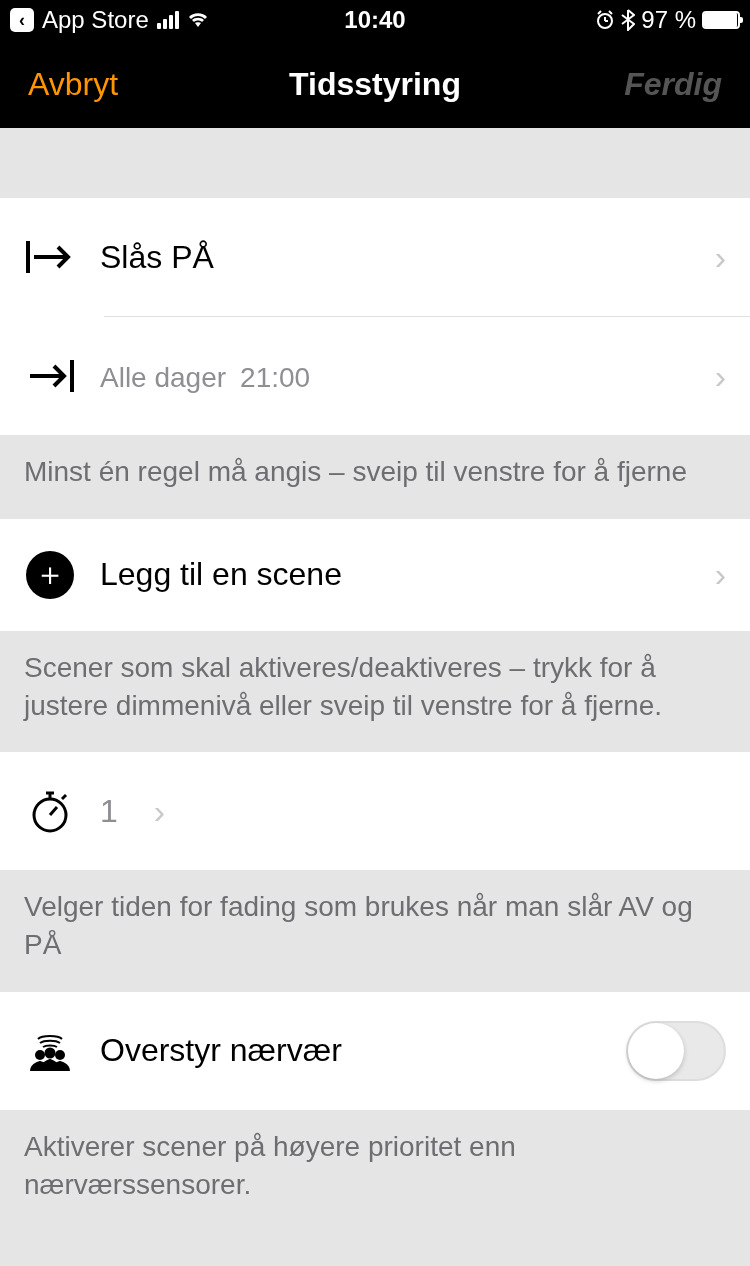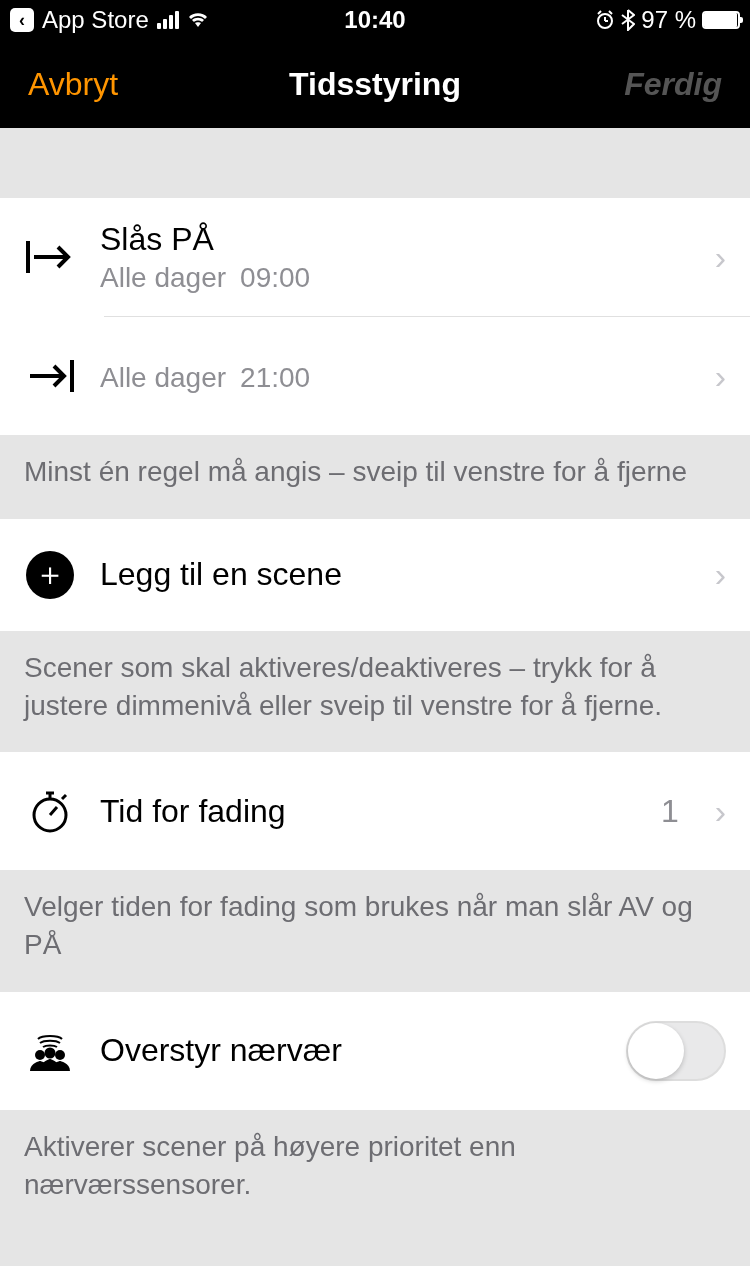--- a/index.html
+++ b/index.html
@@ -261,23 +261,20 @@
 <div class="row">
   <div class="row-icon">
     <svg width="52" height="40" viewBox="0 0 52 40">
         <line x1="4" y1="4" x2="4" y2="36" stroke="#000" stroke-width="4"></line>
         <line x1="10" y1="20" x2="44" y2="20" stroke="#000" stroke-width="4"></line>
         <polyline points="34,10 44,20 34,30" fill="none" stroke="#000" stroke-width="4"></polyline>
       </svg>
   </div>
   <div class="row-content">
     <div class="row-title">Slås PÅ</div>
-    <div class="row-sub">
-      <span>Alle dager</span><span>09:00</span>
-    </div>
   </div>
   <span class="chevron">›</span>
 </div>
 
 <div class="divider-inset"></div>
 
 <div class="row">
   <div class="row-icon">
     <svg width="52" height="40" viewBox="0 0 52 40">
         <line x1="48" y1="4" x2="48" y2="36" stroke="#000" stroke-width="4"></line>
@@ -309,23 +306,20 @@
 
 <div class="row" style="min-height:118px">
   <div class="row-icon">
     <svg width="48" height="48" viewBox="0 0 48 48">
         <circle cx="24" cy="28" r="16" fill="none" stroke="#000" stroke-width="3"></circle>
         <line x1="24" y1="28" x2="31" y2="20" stroke="#000" stroke-width="3"></line>
         <line x1="20" y1="6" x2="28" y2="6" stroke="#000" stroke-width="3"></line>
         <line x1="24" y1="6" x2="24" y2="12" stroke="#000" stroke-width="3"></line>
         <line x1="36" y1="12" x2="40" y2="8" stroke="#000" stroke-width="3"></line>
       </svg>
-  </div>
-  <div class="row-content">
-    <div class="row-title">Tid for fading</div>
   </div>
   <span class="row-value">1</span>
   <span class="chevron">›</span>
 </div>
 
 <div class="footer-text">Velger tiden for fading som brukes når man slår AV og PÅ</div>
 
 <div class="row" style="min-height:118px">
   <div class="row-icon">
     <svg width="48" height="44" viewBox="0 0 48 44">

